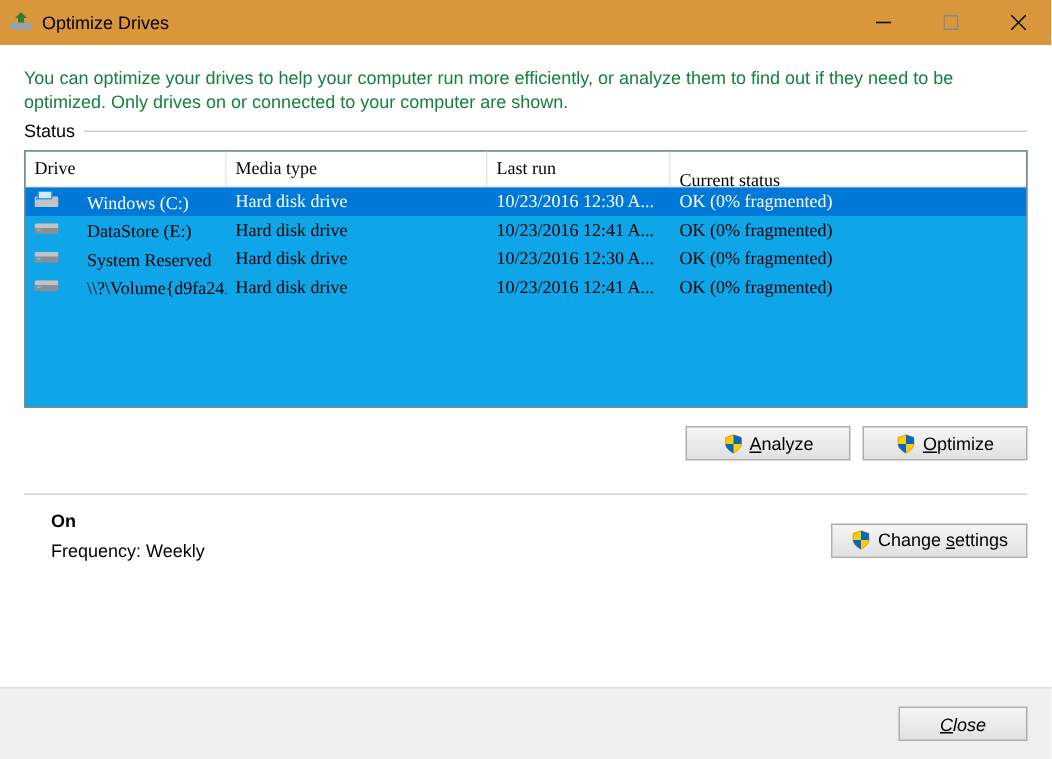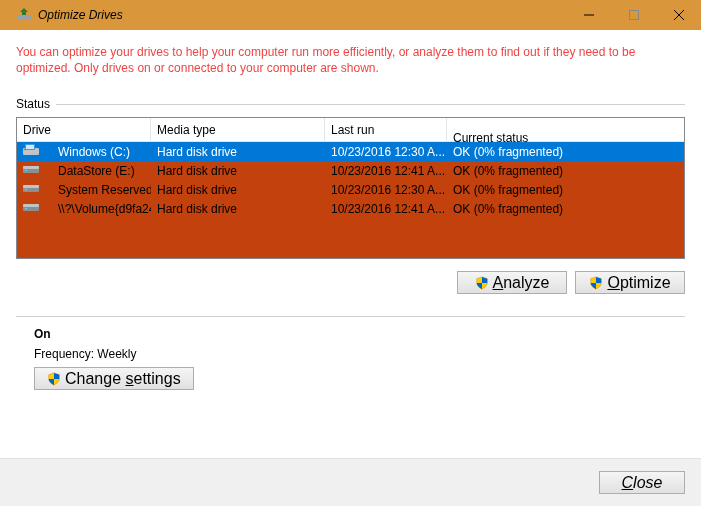--- a/index.html
+++ b/index.html
@@ -9,68 +9,68 @@
   background: #fff;
   width: 701px;
   height: 506px;
   overflow: hidden;
 }
 .titlebar {
   height: 30px;
   background: #d9963a;
   display: flex;
   align-items: center;
-  padding-left: 16px;
+  padding-left: 6px;
   color: #000;
-  font-style: italic;
 }
 .titlebar .app-icon {
   width: 16px; height: 16px;
   margin-right: 6px;
   display: flex; align-items: center; justify-content: center;
 }
 .titlebar .title { font-size: 12px; flex: 1; }
 .win-controls { display: flex; height: 100%; }
 .win-btn {
   width: 45px; height: 100%;
   display: flex; align-items: center; justify-content: center;
   font-family: "Segoe UI Symbol", sans-serif;
   font-size: 10px;
   color: #000;
 }
 .win-btn svg { display:block; }
 .content {
   padding: 14px 16px 12px 16px;
 }
 .desc {
-  color: #ef4444;
+  color: #15803d;
   line-height: 1.35;
-  margin-bottom: 21px;
+  margin-bottom: 4px;
 }
 .group-header {
   display: flex;
   align-items: center;
   color: #003399;
   margin-bottom: 6px;
 }
 .group-header .label {
   color: #000000;
   font-size: 12px;
   margin-right: 6px;
 }
 .group-header .line {
   flex: 1;
   height: 1px;
   background: #d0d0d0;
 }
 .grid {
   border: 1px solid #828790;
-  height: 142px;
+  height: 172px;
   overflow: hidden;
-  background: #c2410c;
+  background: #0ea5e9;
+  font-family: Liberation Serif, serif;
 }
 .grid-header {
   display: flex;
   background: #fff;
   border-bottom: 1px solid #e5e5e5;
   height: 24px;
   align-items: center;
 }
 .gh {
   padding: 0 6px;
@@ -118,36 +118,35 @@
 }
 .btn {
   min-width: 110px;
   height: 23px;
   border: 1px solid #adadad;
   background: linear-gradient(#f5f5f5,#e1e1e1);
   display: flex;
   align-items: center;
   justify-content: center;
   gap: 4px;
-  font-size: 16px;
+  font-size: 12px;
   font-family: inherit;
   padding: 0 12px;
 }
 .btn .shield {
   width: 14px; height: 14px;
 }
 .sched {
   margin-top: 22px;
 }
 .sched-body {
   display: flex;
   justify-content: space-between;
-  align-items: flex-start;
+  align-items: center;
   padding: 4px 0 0 18px;
-  flex-direction: column;
 }
 .sched-left .on {
   font-weight: bold;
   margin-bottom: 6px;
 }
 .sched-left div { margin-bottom: 6px; }
 .footer {
   position: absolute;
   left: 0; right: 0; bottom: 0;
   height: 48px;

